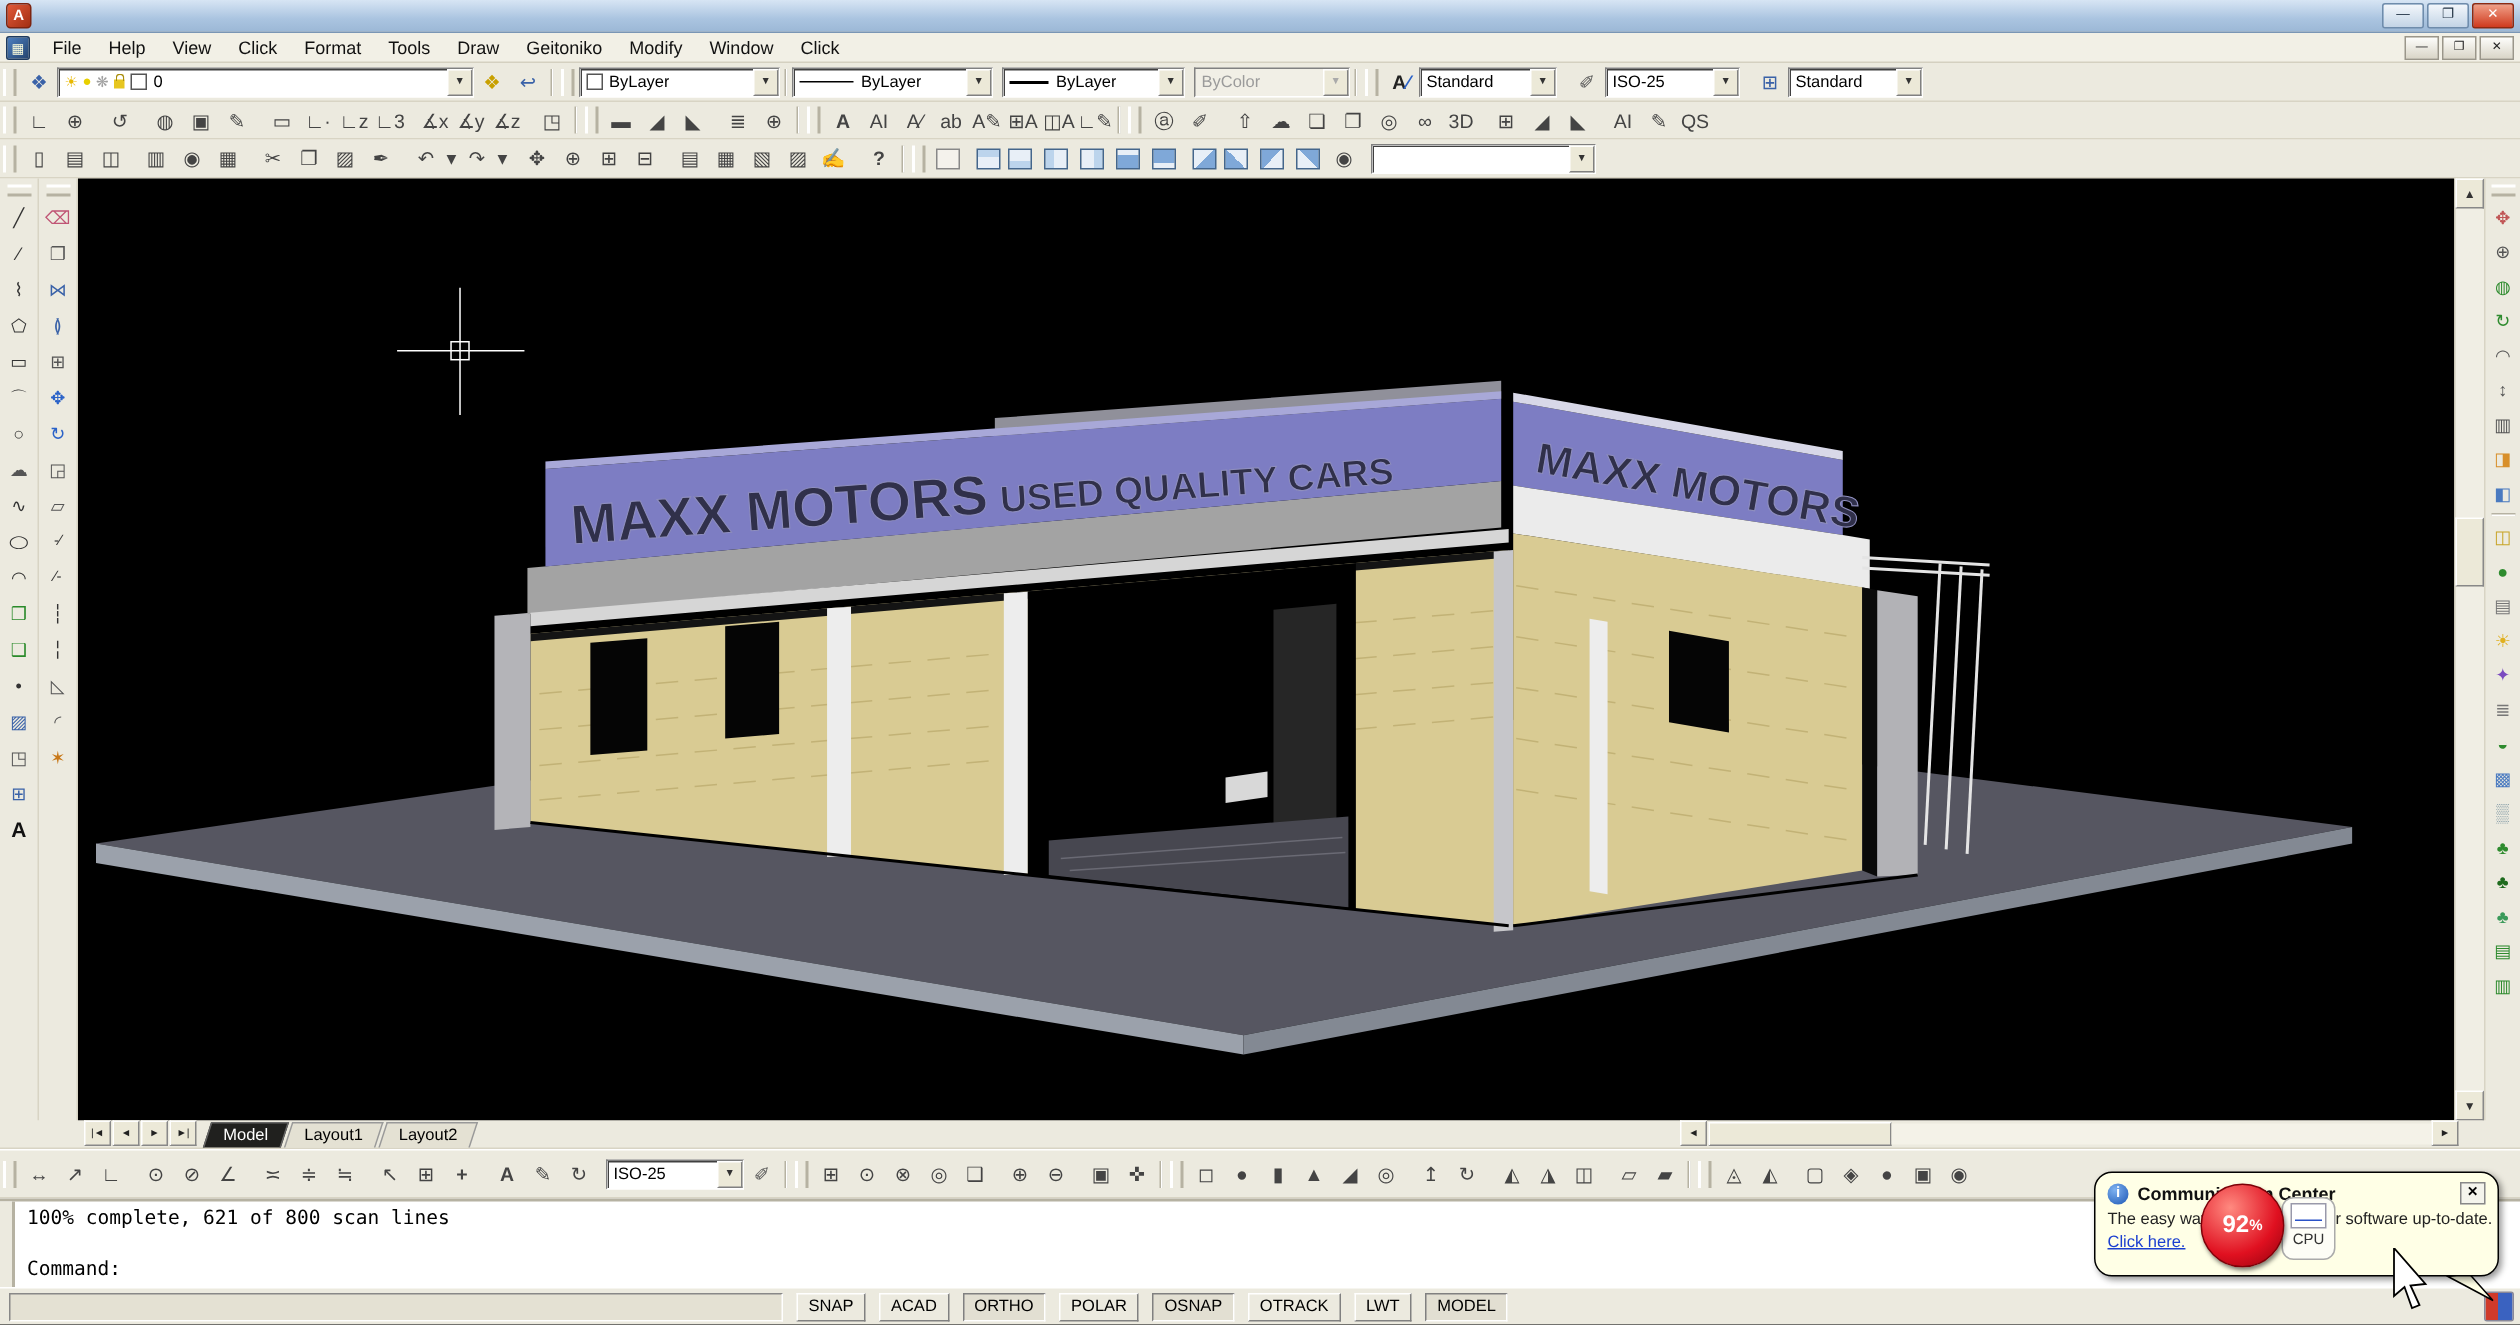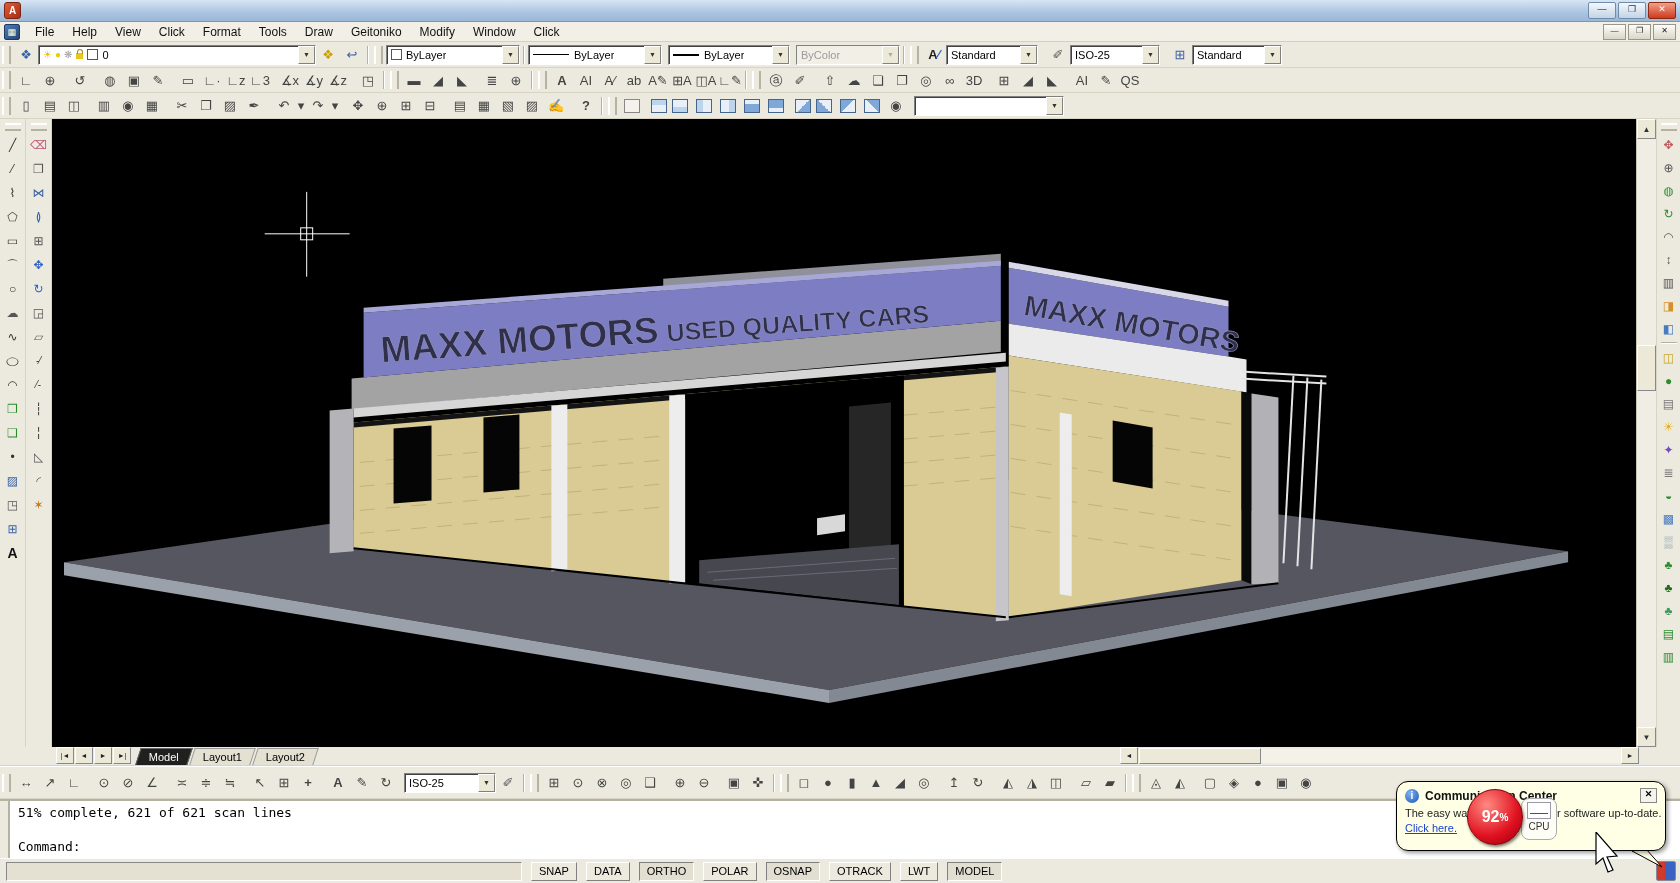--- a/index.html
+++ b/index.html
@@ -762,33 +762,33 @@
           <span class="g">●</span>
         </span><span class="tb" style="color:#4a7ac0">
           <span class="g">▣</span>
         </span><span class="tb" style="color:#4a7ac0">
           <span class="g">◉</span>
         </span></span>
   </div>
 
   <div class="cmd">
     <div class="cmdgrip"></div>
-    <div class="cmdtext"><span>51% complete, 621 of 621 scan lines</span>
+    <div class="cmdtext"><span>100% complete, 621 of 800 scan lines</span>
 <span></span>
 <span>Command:</span></div>
   </div>
 
   <div class="status">
     <div class="coords"></div>
     <span class="rep">
       
     <span class="sbtn">
           <span>SNAP</span>
         </span><span class="sbtn">
-          <span>DATA</span>
+          <span>ACAD</span>
         </span><span class="sbtn pressed">
           <span>ORTHO</span>
         </span><span class="sbtn">
           <span>POLAR</span>
         </span><span class="sbtn pressed">
           <span>OSNAP</span>
         </span><span class="sbtn">
           <span>OTRACK</span>
         </span><span class="sbtn">
           <span>LWT</span>

